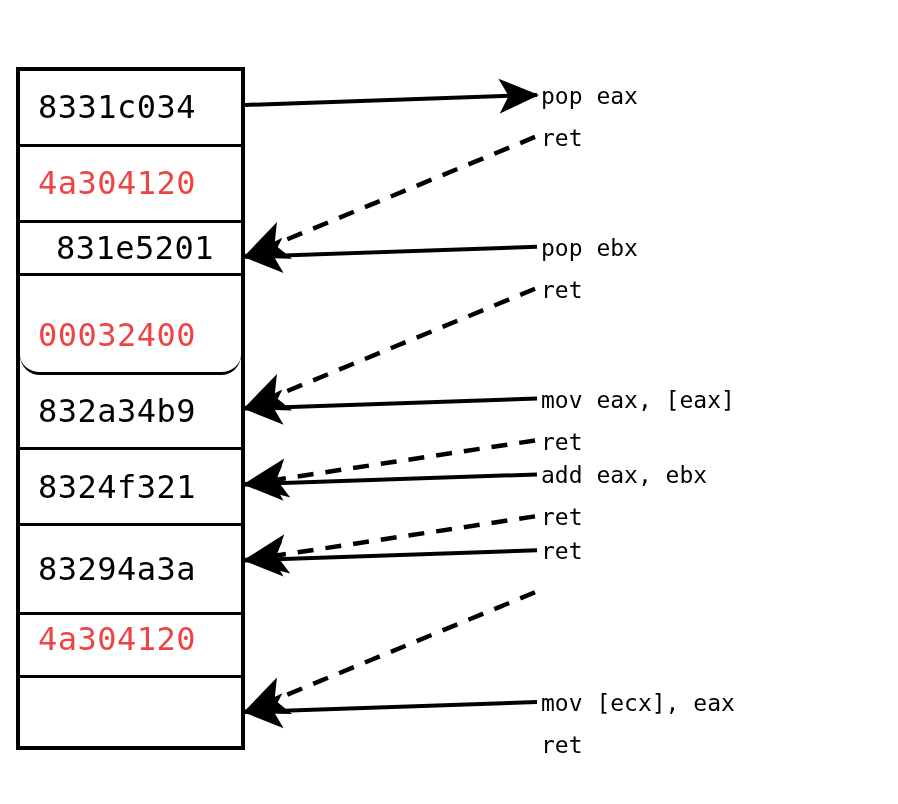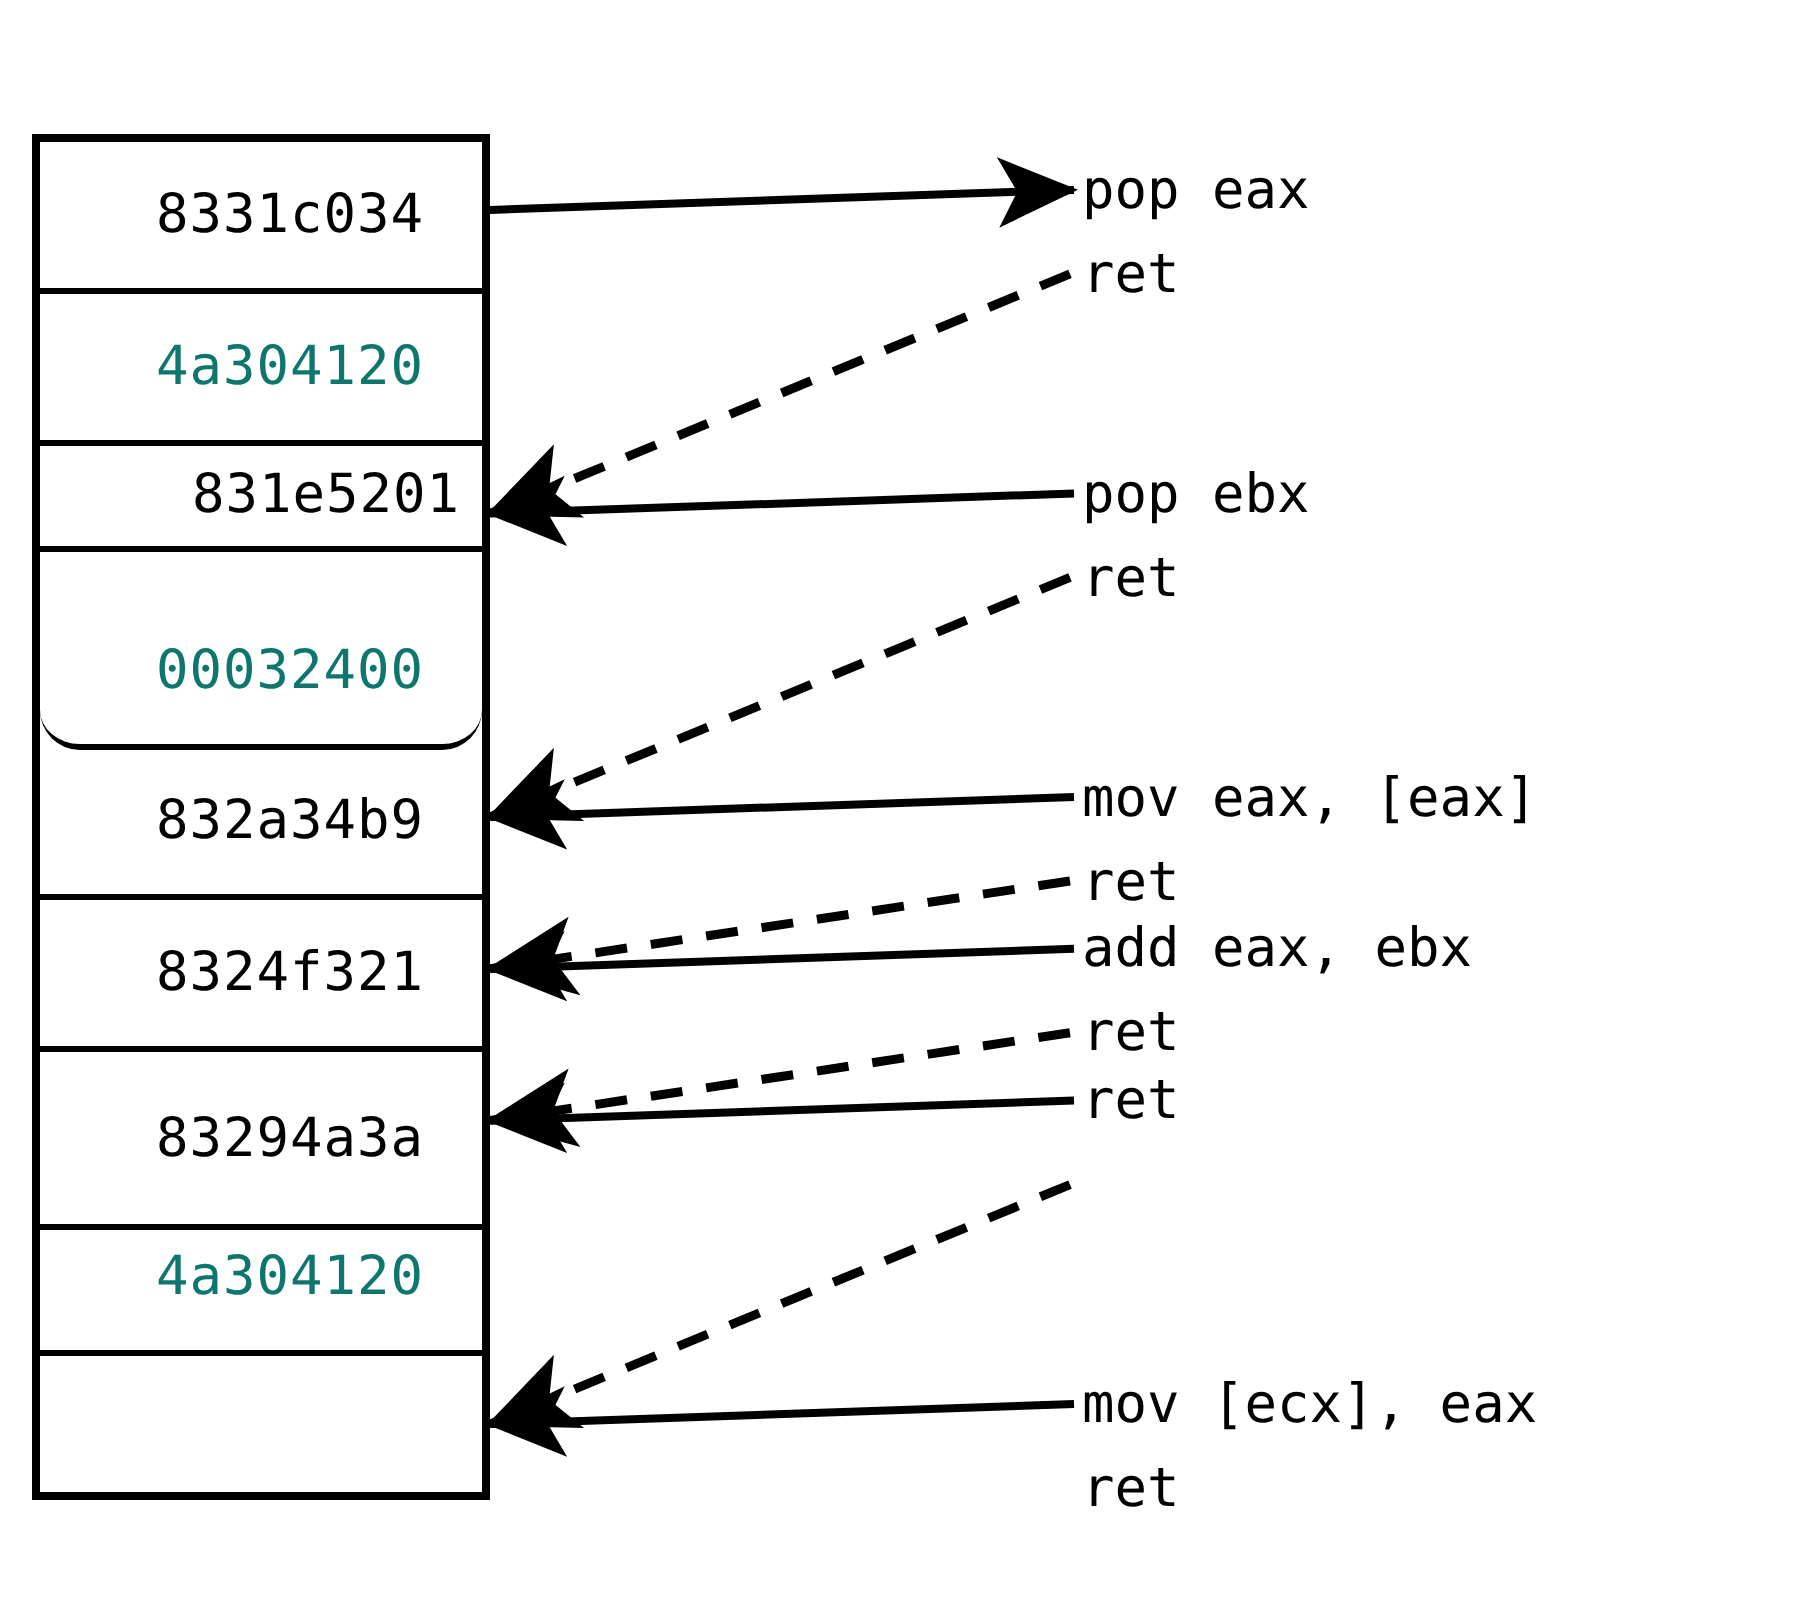--- a/index.html
+++ b/index.html
@@ -33,34 +33,33 @@
     width: 100%;
     box-sizing: border-box;
     display: flex;
     align-items: center;
     padding-left: 18px;
     border-bottom: 3px solid #000000;
   }
   .stack-cell.last { border-bottom: none; }
   .cell-text {
     font-family: "DejaVu Sans Mono", "Liberation Mono", monospace;
-    font-size: 27px;
+    font-size: 32px;
     letter-spacing: 0.5px;
     color: #000000;
     white-space: pre;
-    margin-left: 40px;
   }
-  .cell-text.dim { color: #0f766e; }
+  .cell-text.dim { color: #ef4444; }
 
   
   .gadget {
     position: absolute;
     left: 541px;
     font-family: "DejaVu Sans Mono", "Liberation Mono", monospace;
-    font-size: 27px;
+    font-size: 23px;
     color: #000000;
     white-space: pre;
     line-height: 42px;
   }
   .gadget .gline { display: block; }
 
   
   #arrows {
     position: absolute;
     left: 0; top: 0;

